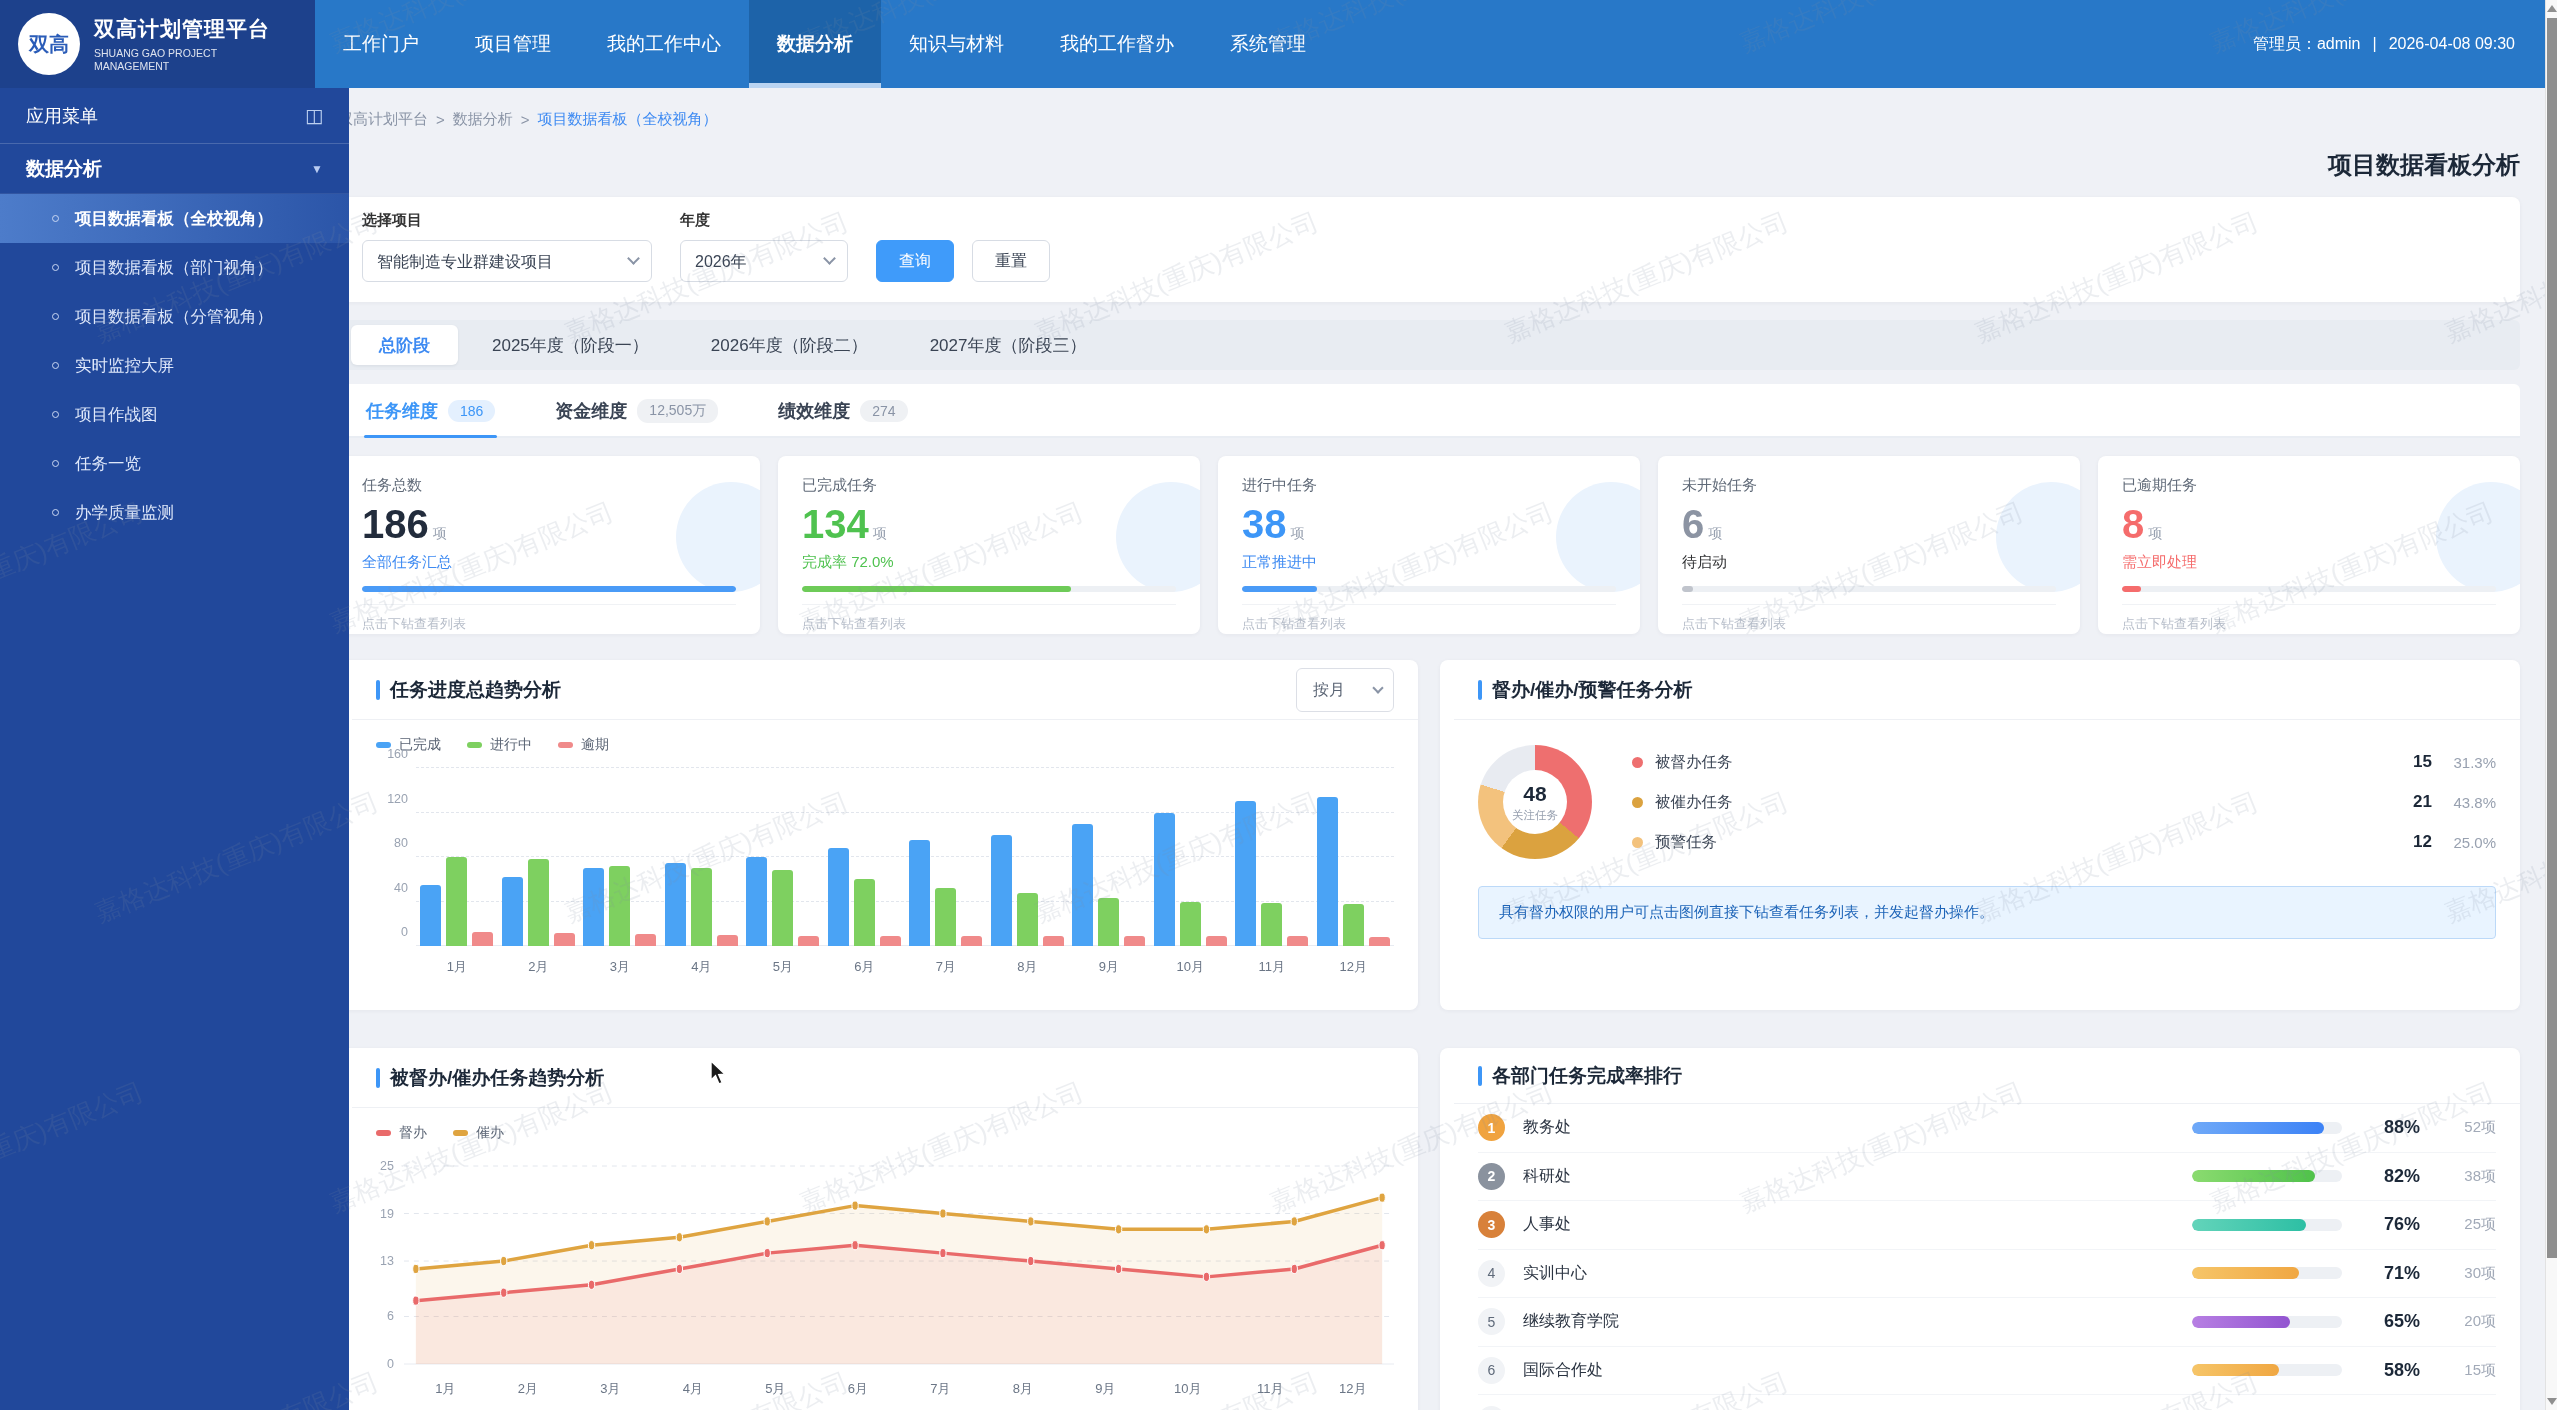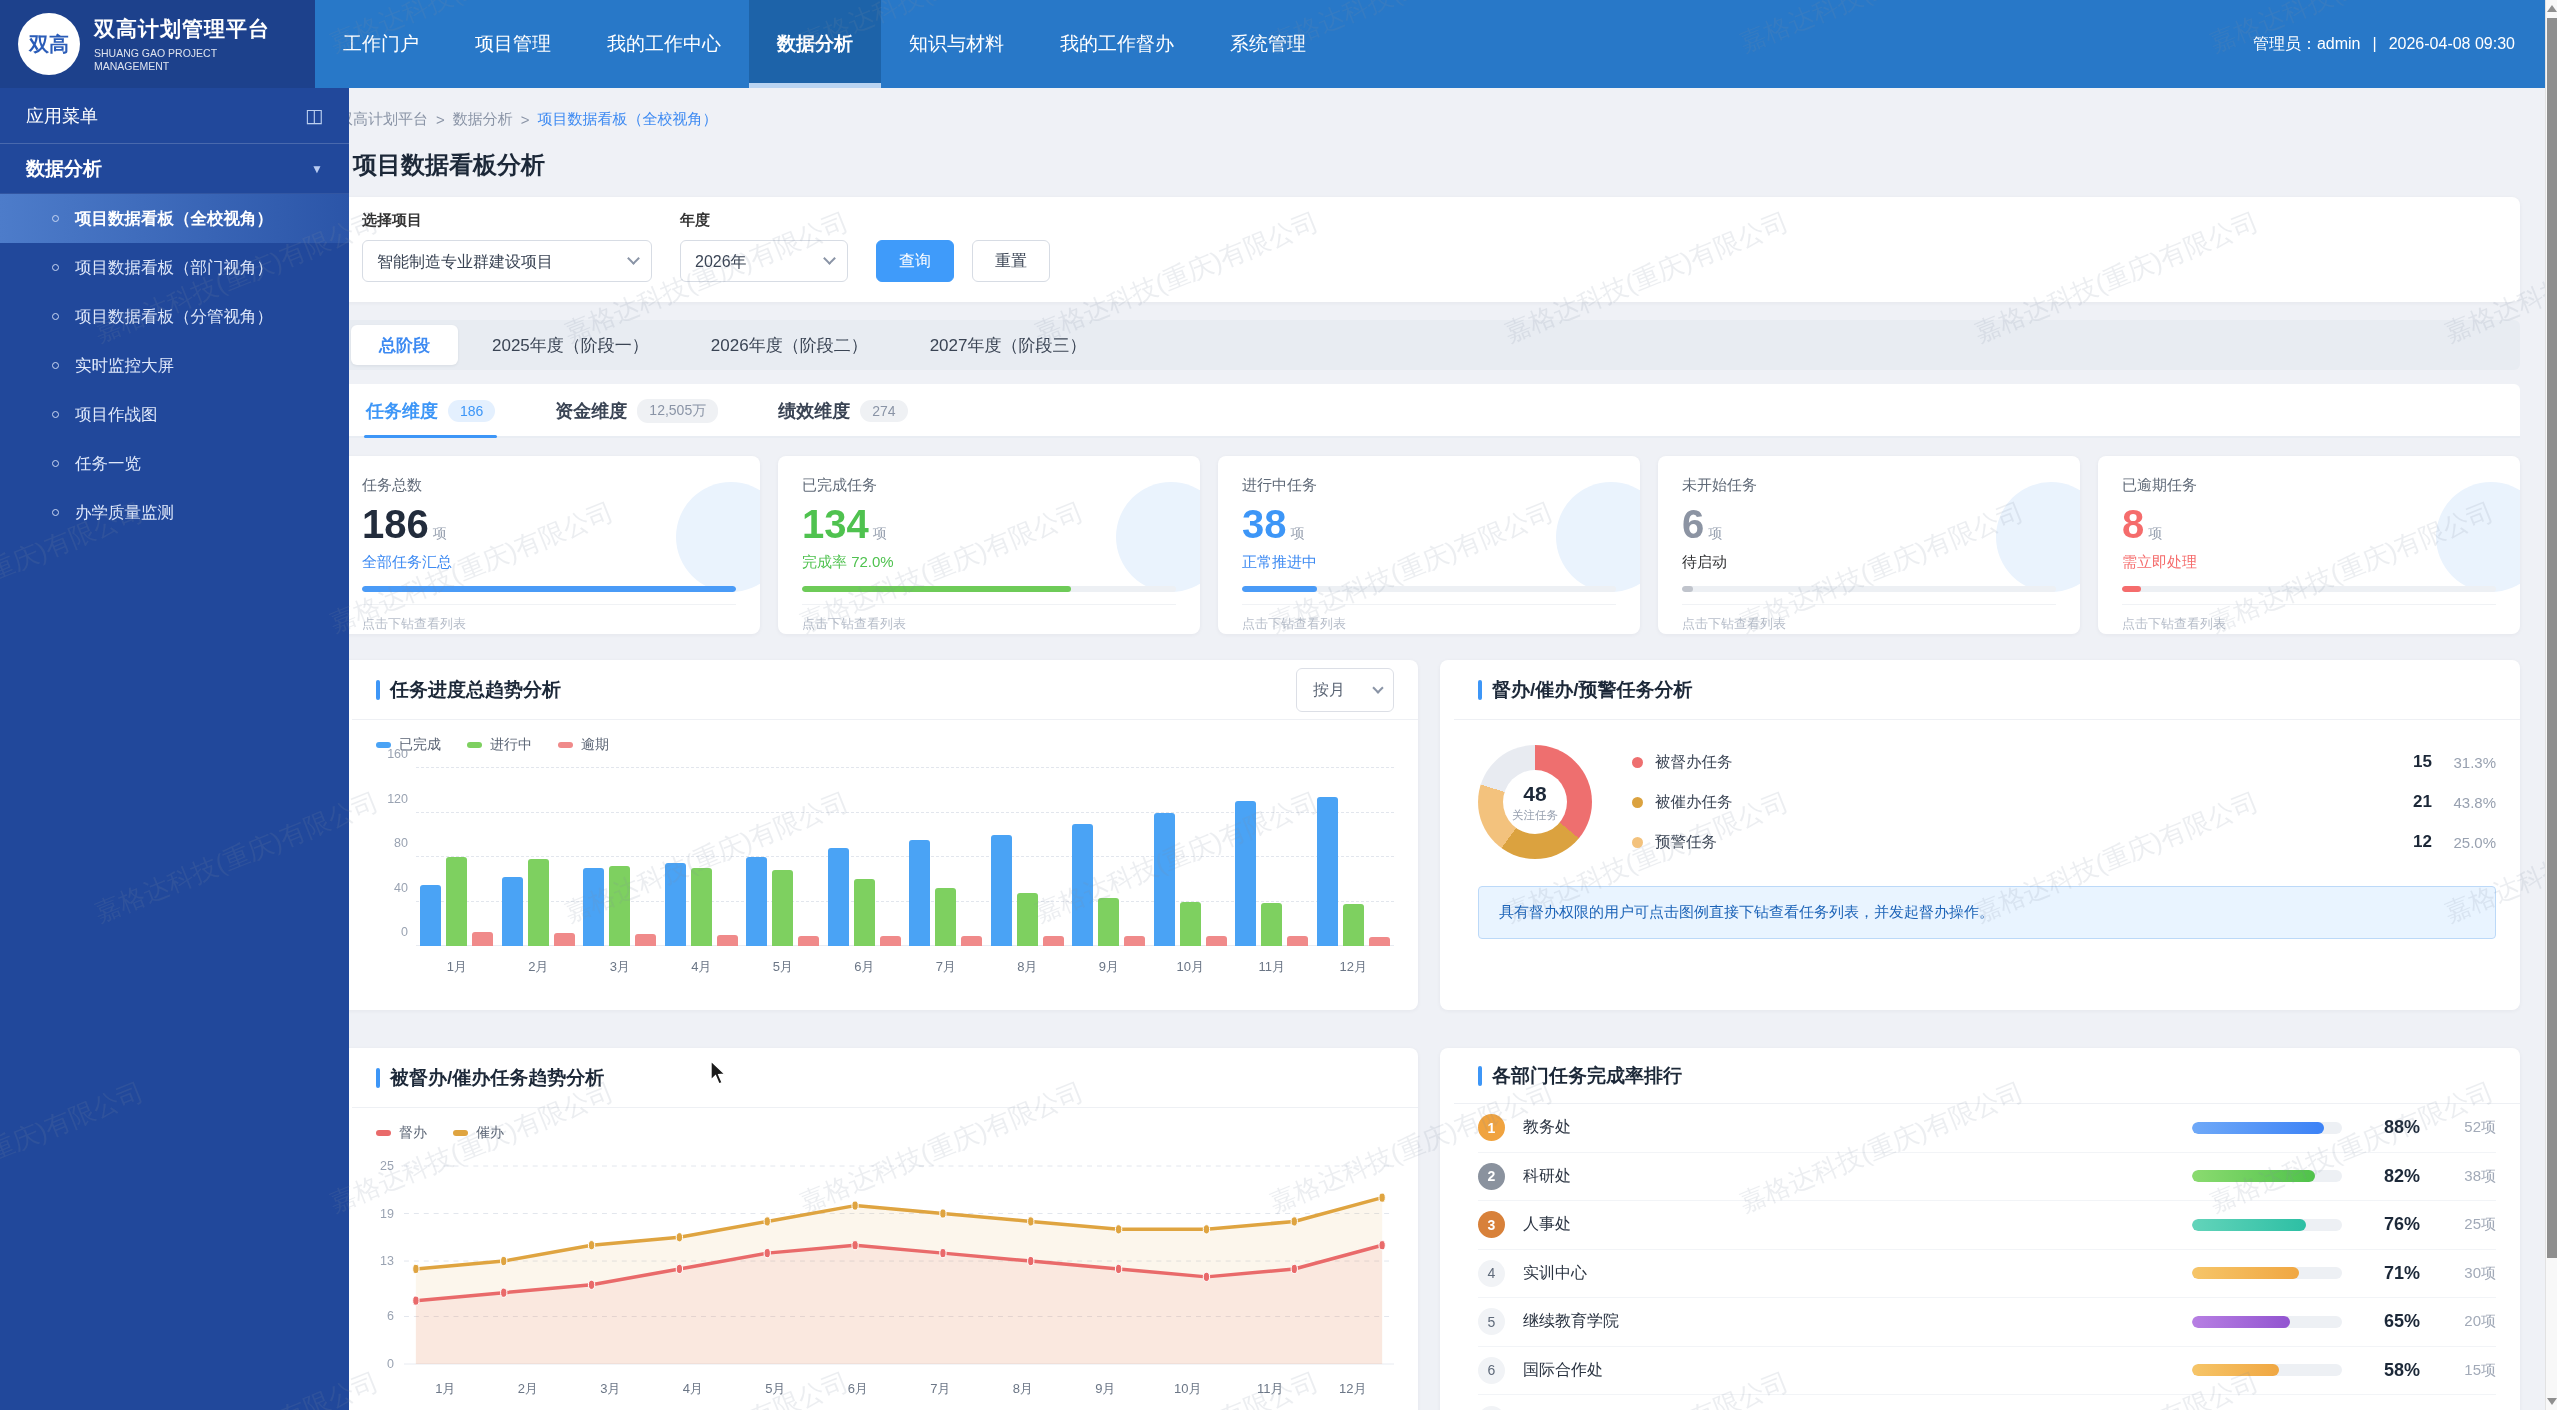--- a/index.html
+++ b/index.html
@@ -28,21 +28,21 @@
   .side-group .caret { font-size:12px; color:#b9ccf2; }
   .side-item { height:49px; display:flex; align-items:center; padding:0 26px 0 52px; color:#dfe8fa; font-size:16.5px; cursor:pointer; }
   .side-item .dot { width:7px; height:7px; border:1.5px solid #c9d7f3; border-radius:50%; margin-right:16px; flex:none; }
   .side-item.active { background:linear-gradient(90deg,#4d7cca 0%,#2b55a8 100%); color:#fff; font-weight:bold; }
 
   
   .main { position:absolute; left:315px; top:88px; right:12px; bottom:0; padding:22px 25px 0 23px; }
   .breadcrumb { font-size:15px; color:#8a94a6; display:flex; gap:8px; align-items:center; }
   .breadcrumb .bc-link { cursor:pointer; }
   .breadcrumb .bc-cur { color:#3d8af2; }
-  .page-title { display:flex; align-items:center; margin-top:20px; }
+  .page-title { display:flex; align-items:center; margin-top:20px;justify-content:space-between; }
   .page-title .tbar { width:5px; height:26px; background:#3d8af2; border-radius:2px; margin-right:10px; }
   .page-title .ttext { font-size:24px; font-weight:bold; color:#1c2838; }
 
   .card { background:#fff; border-radius:8px; box-shadow:0 1px 4px rgba(31,45,61,.05); }
 
   
   .filter-card { margin-top:16px; padding:14px 24px 20px; display:flex; align-items:flex-end; gap:28px; }
   .field { display:flex; flex-direction:column; }
   .field label { font-size:15px; color:#333; font-weight:bold; margin-bottom:10px; }
   .sel { position:relative; }

